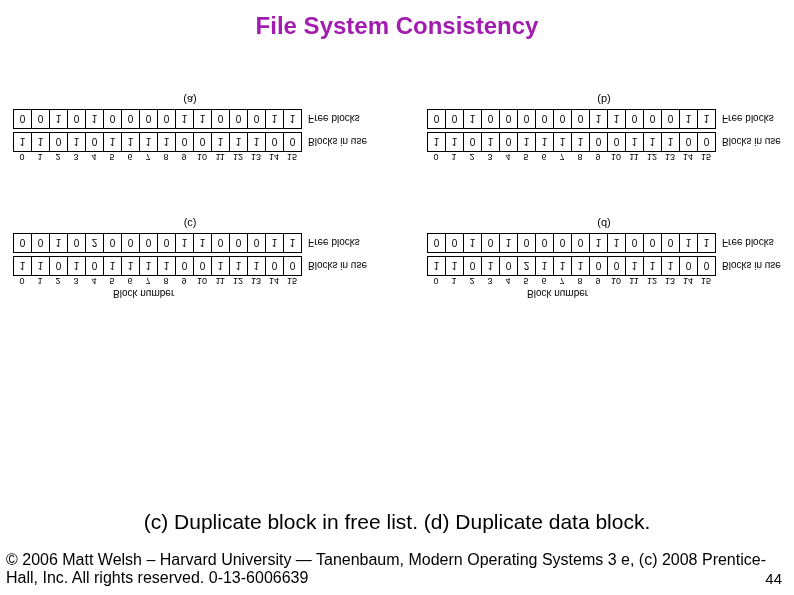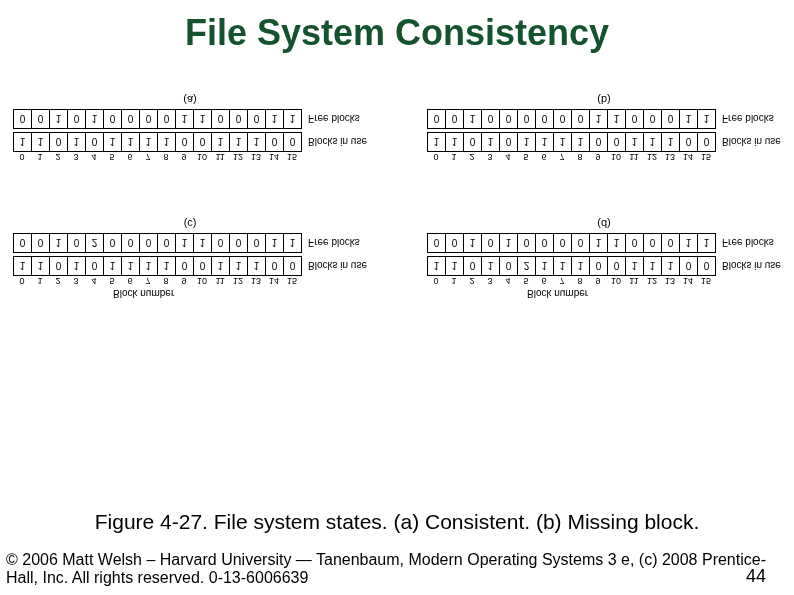--- a/index.html
+++ b/index.html
@@ -6,24 +6,24 @@
   body {
     width: 794px;
     height: 595px;
     background: #fff;
     font-family: Arial, Helvetica, sans-serif;
     position: relative;
     overflow: hidden;
   }
   .title {
     text-align: center;
-    font-size: 36px;
+    font-size: 24px;
     font-weight: bold;
     margin-top: 12px;
-    color: #14532d;
+    color: #a21caf;
   }
   .figure-area {
     position: absolute;
     top: 90px;
     left: 0;
     width: 100%;
     transform: scaleY(-1);
     font-family: Arial, sans-serif;
   }
   .panels {
@@ -98,22 +98,22 @@
   .footer {
     position: absolute;
     bottom: 8px;
     left: 6px;
     font-size: 16px;
     color: #000;
   }
   .pagenum {
     position: absolute;
     bottom: 8px;
-    right: 28px;
-    font-size: 18px;
+    right: 12px;
+    font-size: 15px;
     color: #000;
   }
 </style>
 </head>
 <body>
 
 <div class="title">File System Consistency</div>
 
 <div class="figure-area">
   <div class="panels" id="panels">
@@ -372,17 +372,18 @@
             </div>
             <span class="row-label">Free blocks</span>
           </div>
           <div class="panel-label">(b)</div>
         </div>
       </div>
     </div>
 </div>
 
 <div class="caption">
-  <span>Figure 4-27. File system states. (a) Consistent. (b) Missing block.</span><br>
+  <br>
+  <span>(c) Duplicate block in free list. (d) Duplicate data block.</span>
 </div>
 
 <div class="footer">© 2006 Matt Welsh – Harvard University — Tanenbaum, Modern Operating Systems 3 e, (c) 2008 Prentice-Hall, Inc. All rights reserved. 0-13-6006639</div>
 <div class="pagenum">44</div>
 
 </body></html>

